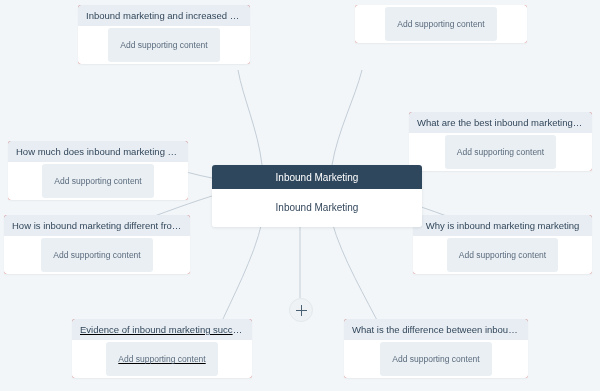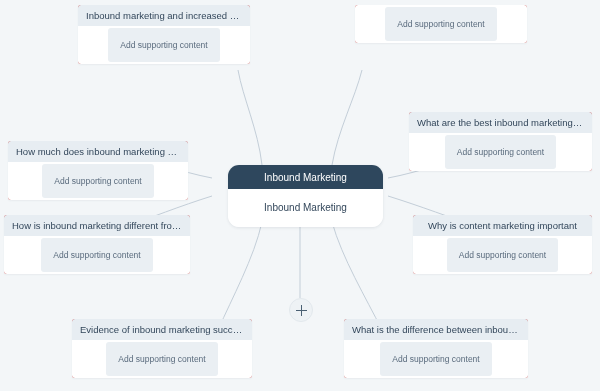--- a/index.html
+++ b/index.html
@@ -60,24 +60,24 @@
     font-family: "Liberation Sans", sans-serif;
     border: none;
     border-radius: 3px;
     padding: 12px 12px;
     cursor: pointer;
     white-space: nowrap;
   }
   
   #center-node {
     position: absolute;
-    left: 228px;
+    left: 212px;
     top: 165px;
-    width: 155px;
-    border-radius: 11px;
+    width: 210px;
+    border-radius: 3px;
     overflow: hidden;
     box-shadow: 0 1px 3px rgba(45,62,80,0.10);
     z-index: 5;
   }
   #center-node .center-title {
     background: #2e475d;
     color: #ffffff;
     font-size: 10px;
     text-align: center;
     padding: 7px 8px 6px 8px;
@@ -191,27 +191,27 @@
   </div>
 
   <div class="node" style="left:4px; top:215px; width:186px;">
     <div class="node-title">How is inbound marketing different from conte…</div>
     <div class="node-body">
       <button class="add-btn">Add supporting content</button>
     </div>
   </div>
 
   <div class="node" style="left:413px; top:215px; width:179px;">
-    <div class="node-title">Why is content marketing important</div>
-    <div class="node-body">
-      <button class="add-btn">Add supporting content</button>
-    </div>
-  </div>
-
-  <div class="node" style="left:72px; top:319px; width:180px;">
+    <div class="node-title">Why is inbound marketing marketing</div>
+    <div class="node-body">
+      <button class="add-btn">Add supporting content</button>
+    </div>
+  </div>
+
+  <div class="node" style="left:72px; top:319px; width:180px;text-decoration:underline;">
     <div class="node-title">Evidence of inbound marketing success</div>
     <div class="node-body">
       <button class="add-btn">Add supporting content</button>
     </div>
   </div>
 
   <div class="node" style="left:344px; top:319px; width:184px;">
     <div class="node-title">What is the difference between inbound and o…</div>
     <div class="node-body">
       <button class="add-btn">Add supporting content</button>

